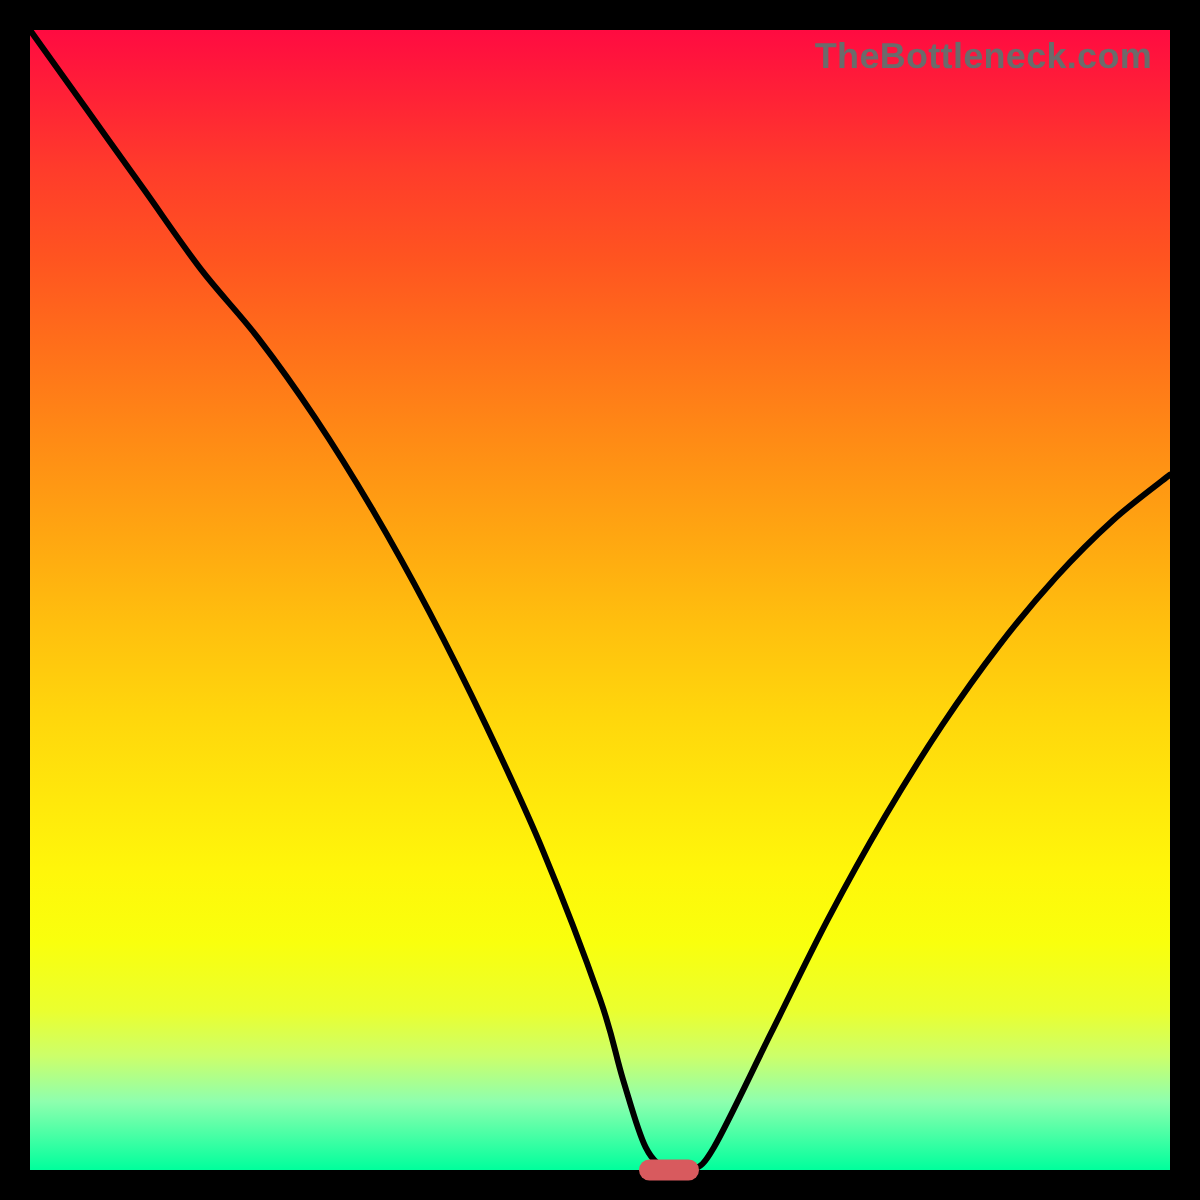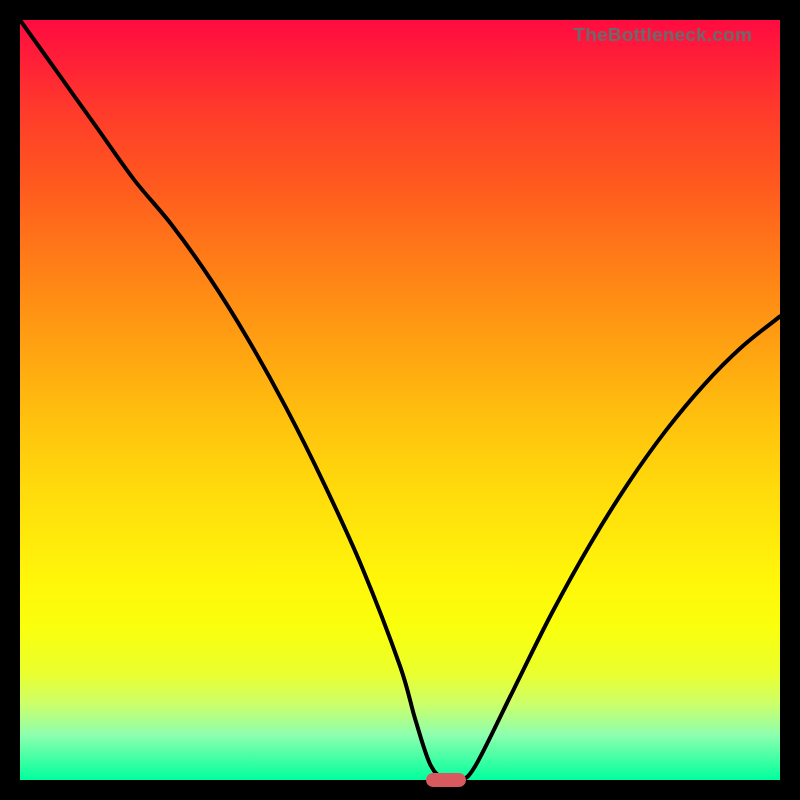--- a/index.html
+++ b/index.html
@@ -31,23 +31,23 @@
       #f9ff0d 80%,
       #eaff2f 86%,
       #ccff6a 90%,
       #8effae 94%,
       #00ff9c 100%
     );
   }
   .attribution {
     position: absolute;
     top: 4px;
-    right: 28px;
+    right: 12px;
     font-family: Arial, Helvetica, sans-serif;
-    font-size: 19px;
+    font-size: 24px;
     font-weight: 600;
     color: #6b6b6b;
     letter-spacing: 0.2px;
   }
   .curve-svg {
     position: absolute;
     left: 0;
     top: 0;
     width: 760px;
     height: 760px;

